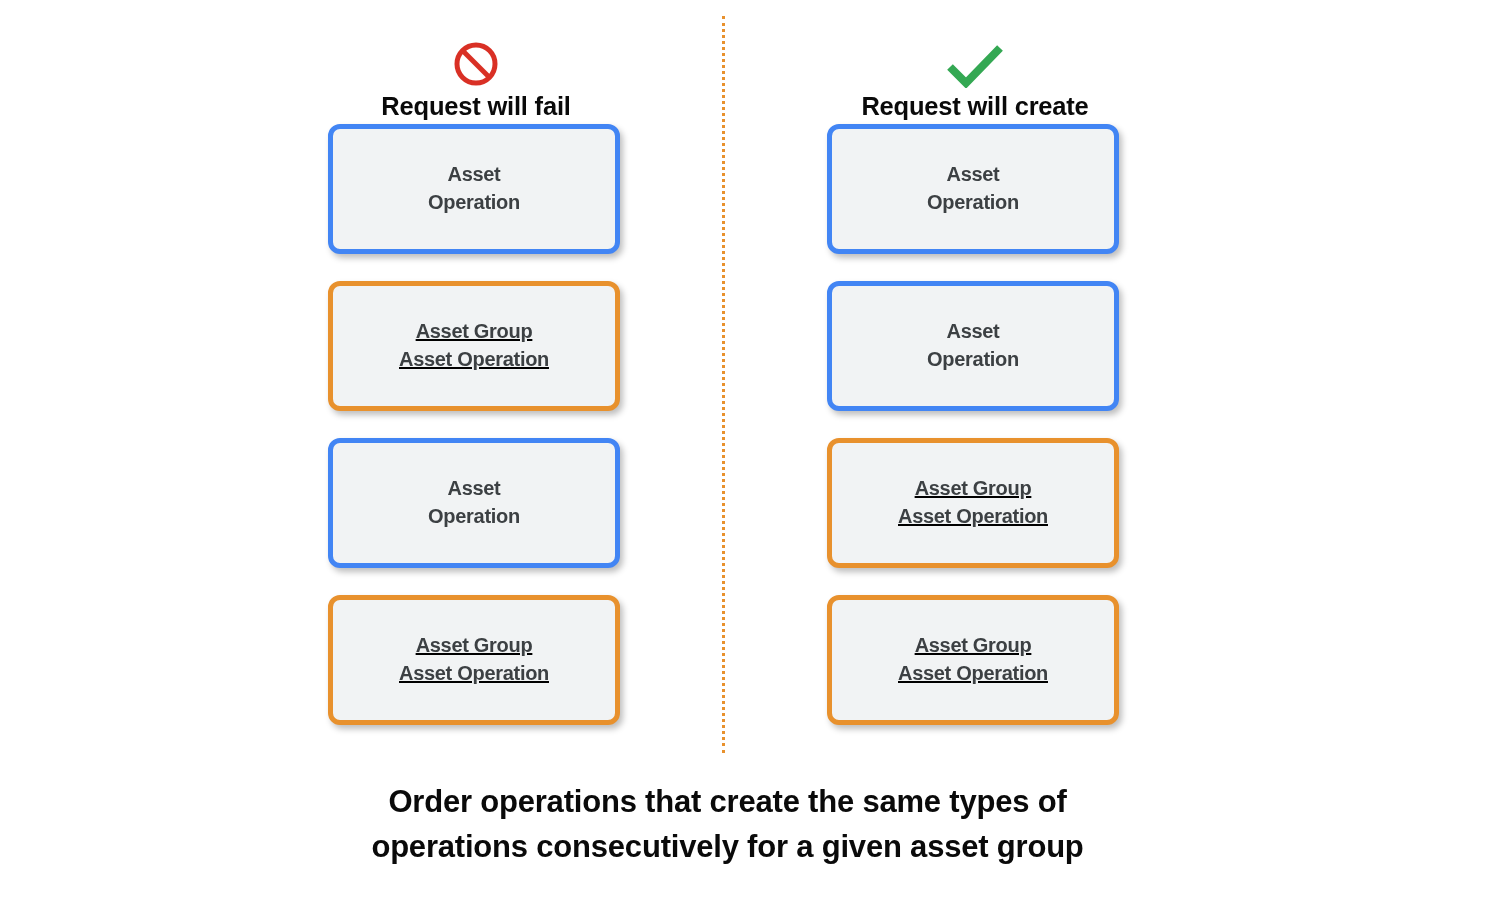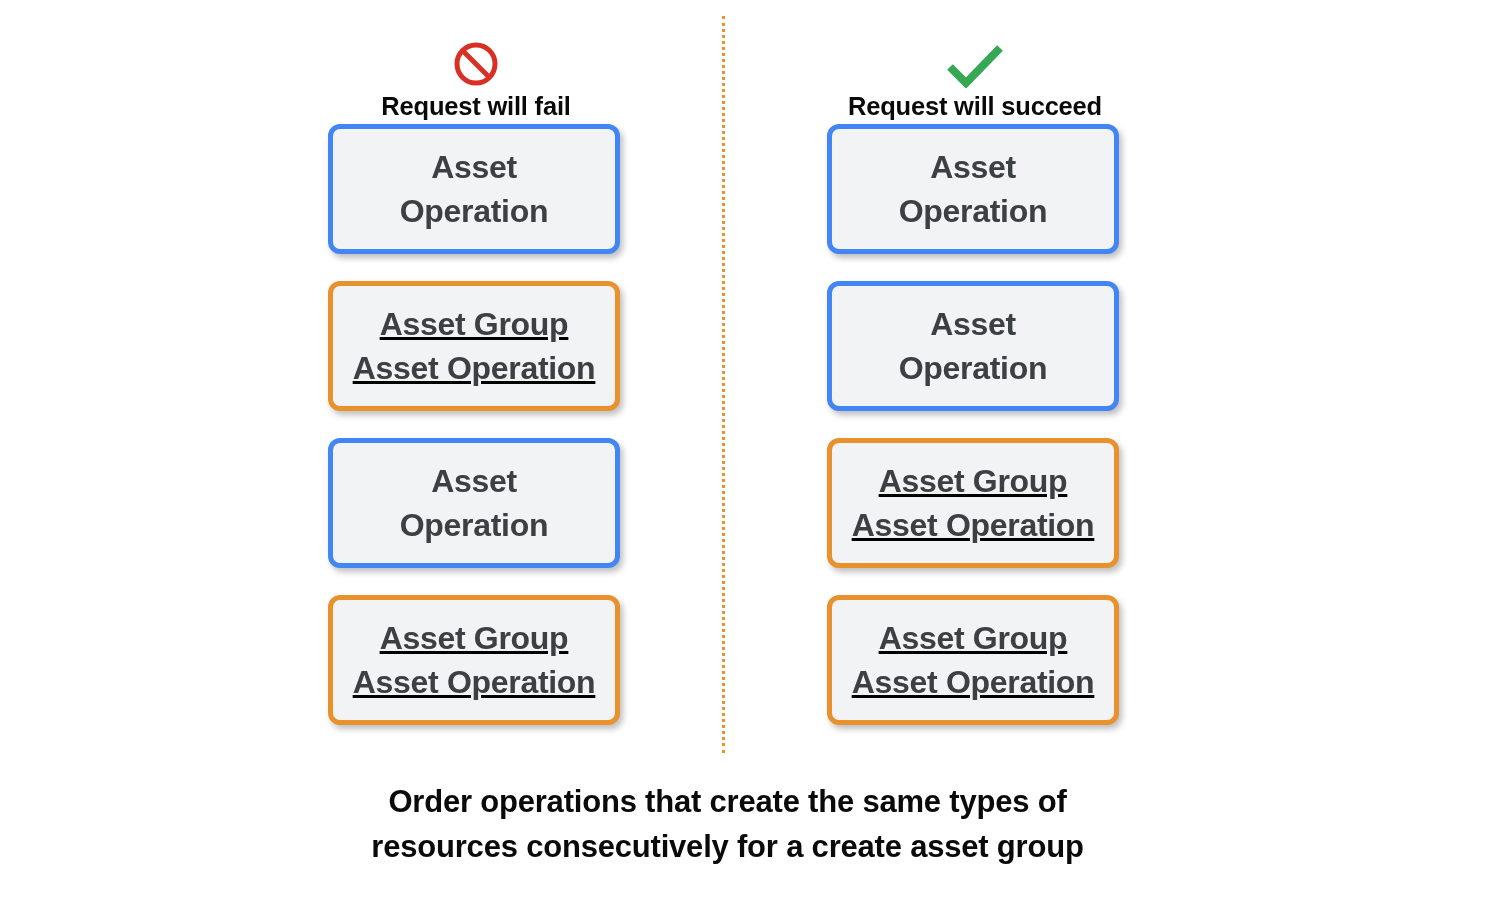--- a/index.html
+++ b/index.html
@@ -83,21 +83,21 @@
     display: flex;
     flex-direction: column;
     align-items: center;
     justify-content: center;
     box-shadow: 3px 4px 6px rgba(0,0,0,0.26);
   }
   .card.border-blue   { border-color: #4285F4; }
   .card.border-orange { border-color: #E8912D; text-decoration: underline; }
 
   .card-line {
-    font-size: 32px;
+    font-size: 20px;
     font-weight: bold;
     color: #3C4043;
     line-height: 1.38;
     letter-spacing: -0.3px;
     white-space: nowrap;
   }
 
   
   .caption {
     position: absolute;
@@ -151,21 +151,21 @@
     </div>
   </div>
 
   <div class="column column-succeed">
     <div class="col-header">
       <div class="status-icon">
         <svg width="62" height="48" viewBox="0 0 62 48" aria-hidden="true">
           <polyline points="6,27 22,43 56,8" fill="none" stroke="#34A853" stroke-width="8" stroke-linecap="butt" stroke-linejoin="miter"></polyline>
         </svg>
       </div>
-      <div class="col-header-label">Request will succeed</div>
+      <div class="col-header-label">Request will create</div>
     </div>
 
     <div class="card-stack">
       <div class="card border-blue">
         <span class="card-line">Asset</span>
         <span class="card-line">Operation</span>
       </div>
       <div class="card border-blue">
         <span class="card-line">Asset</span>
         <span class="card-line">Operation</span>
@@ -176,16 +176,16 @@
       </div>
       <div class="card border-orange">
         <span class="card-line">Asset Group</span>
         <span class="card-line">Asset Operation</span>
       </div>
     </div>
   </div>
 
   <div class="caption">
     <span class="caption-line">Order operations that create the same types of</span>
-    <span class="caption-line">resources consecutively for a create asset group</span>
+    <span class="caption-line">operations consecutively for a given asset group</span>
   </div>
 
 </div>
 
 </body></html>

